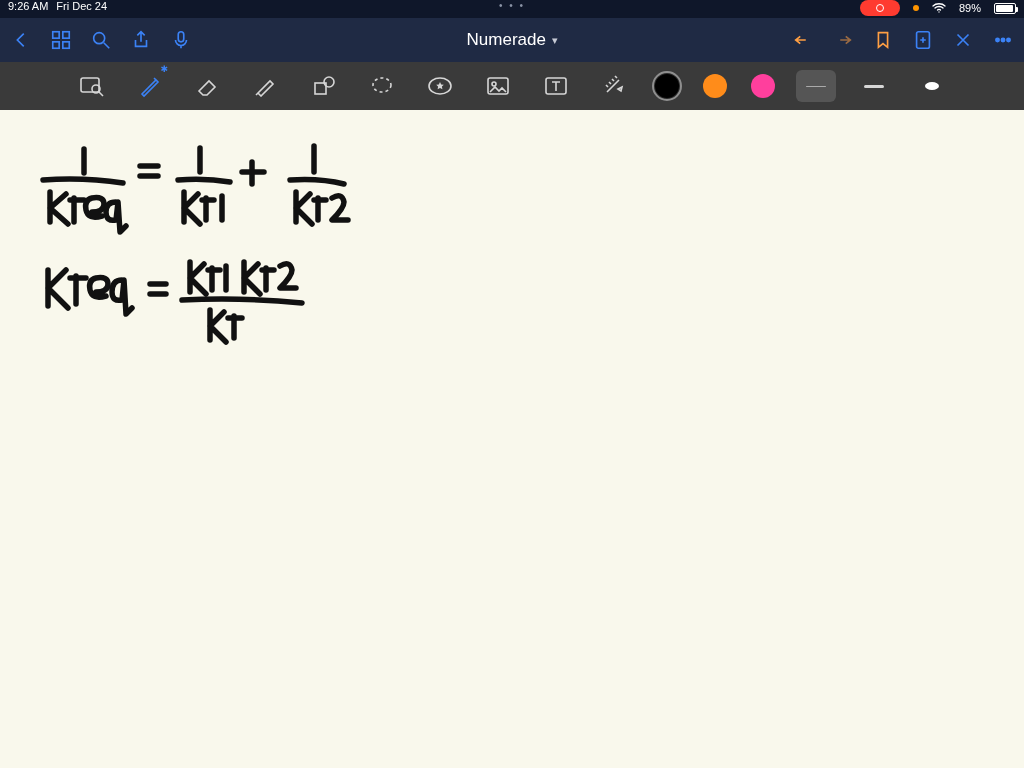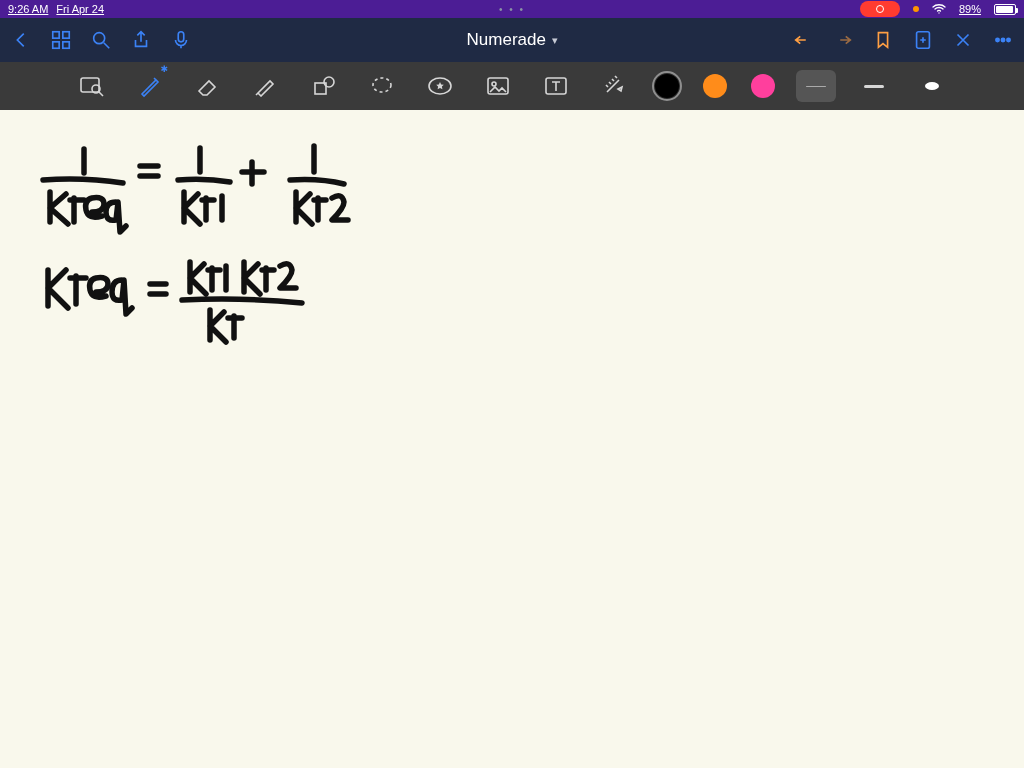--- a/index.html
+++ b/index.html
@@ -2,28 +2,27 @@
 <html><head>
 <meta charset="utf-8">
 <style>
   * { margin: 0; padding: 0; box-sizing: border-box; }
   html, body { width: 1024px; height: 768px; overflow: hidden; font-family: -apple-system, "Helvetica Neue", Arial, sans-serif; }
   body { background: #1f2a44; }
 
   
   .status-bar {
     height: 18px;
-    background: #4c1d95;
+    background: #0f172a;
     color: #ffffff;
     display: flex;
-    align-items: center;
+    align-items: flex-start;
     font-size: 11px;
     padding: 0 8px;
     position: relative;
-    text-decoration: underline;
   }
   .status-left { display: flex; align-items: center; gap: 8px; }
   .status-center { position: absolute; left: 50%; transform: translateX(-50%); letter-spacing: 2px; color: #8a93a6; font-size: 10px; }
   .status-right { margin-left: auto; display: flex; align-items: center; gap: 13px; }
   .rec-pill { background: #ff3b30; border-radius: 9px; width: 40px; height: 16px; display:flex; align-items:center; justify-content:center; }
   .rec-pill span { width:8px; height:8px; border:1.5px solid #fff; border-radius:50%; display:block; }
   .dot { width:6px; height:6px; border-radius:50%; }
   .dot.orange { background:#ff9500; }
   .wifi { display:inline-block; }
   .battery { display:flex; align-items:center; gap:2px; }
@@ -80,21 +79,21 @@
     position:relative;
   }
   .hand { position:absolute; stroke:#111; fill:none; stroke-width:5.5; stroke-linecap:round; stroke-linejoin:round; }
 </style>
 </head>
 <body>
 
 <div class="status-bar">
   <div class="status-left">
     <span>9:26 AM</span>
-    <span>Fri Apr 24</span>
+    <span>Fri Dec 24</span>
   </div>
   <div class="status-center">• • •</div>
   <div class="status-right">
     <div class="rec-pill">
         <span></span>
       </div>
     <span class="dot orange"></span>
     <span class="wifi">
       <svg width="14" height="11" viewBox="0 0 14 11">
           <path d="M1 4 C4 1 10 1 13 4 M3 6 C5 4 9 4 11 6 M5.5 8 C6.2 7.3 7.8 7.3 8.5 8 M7 10 L7 10" stroke="#fff" stroke-width="1.3" fill="none" stroke-linecap="round"></path>

